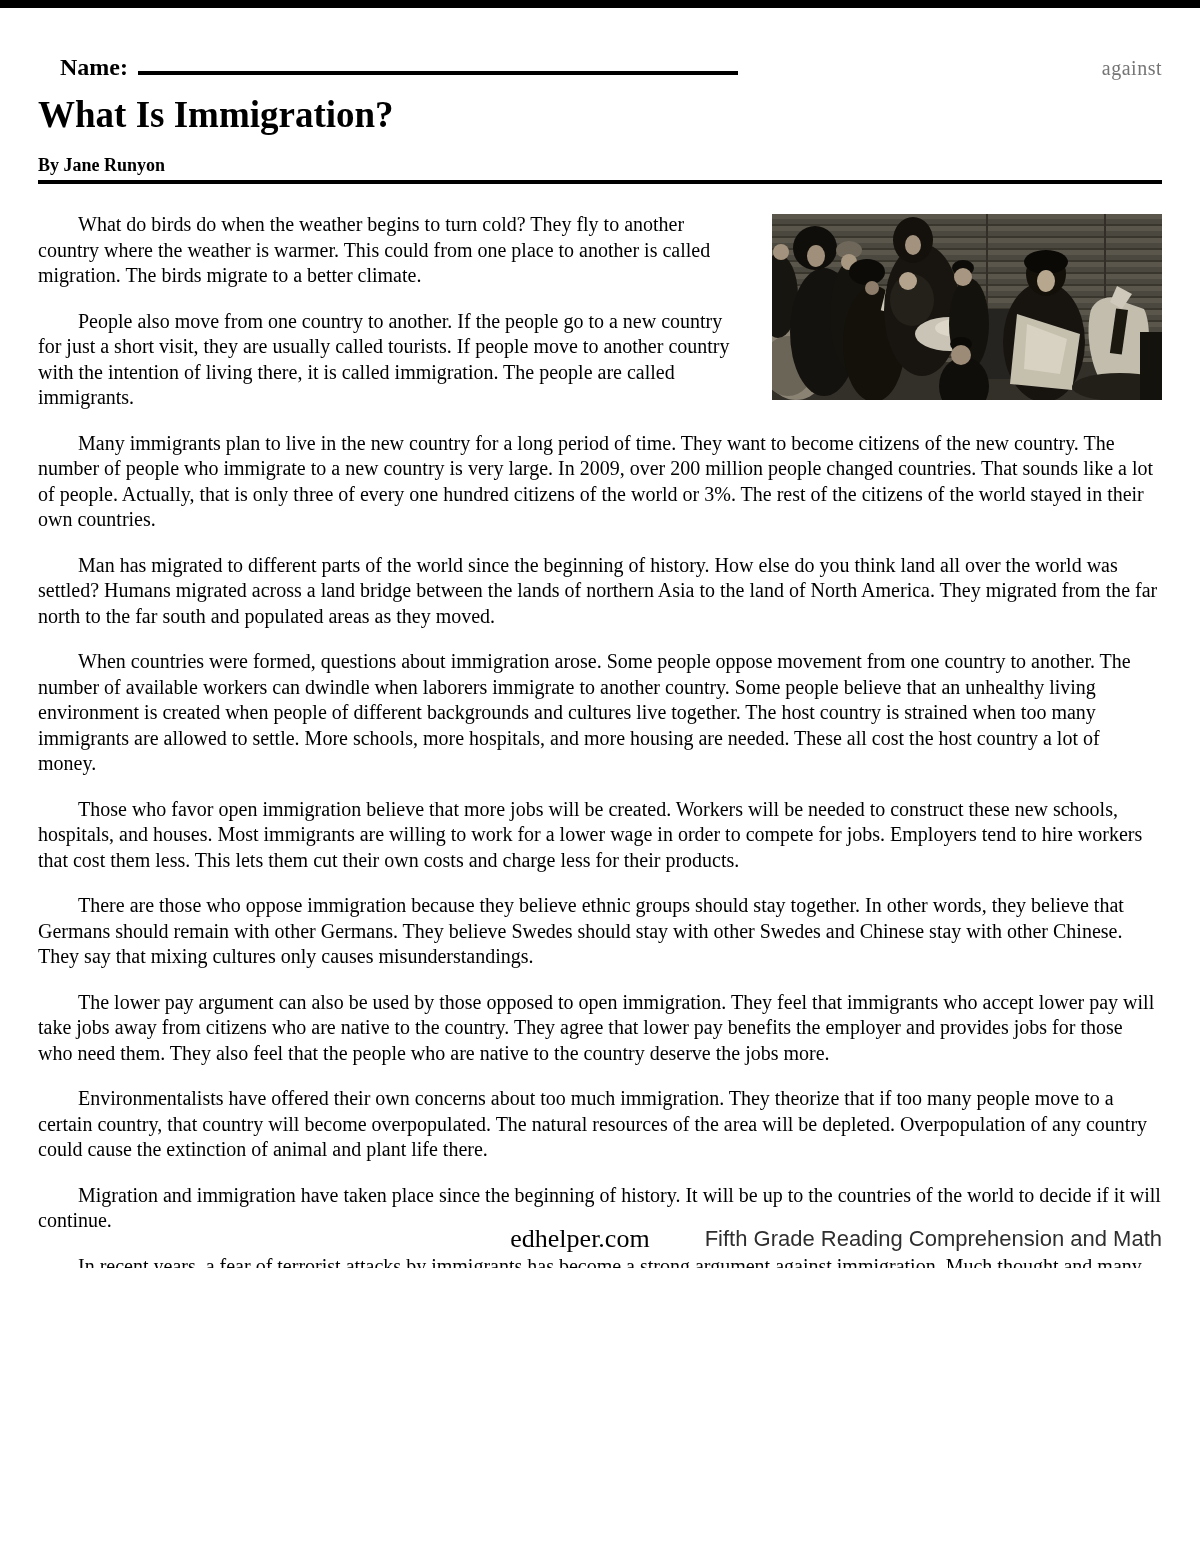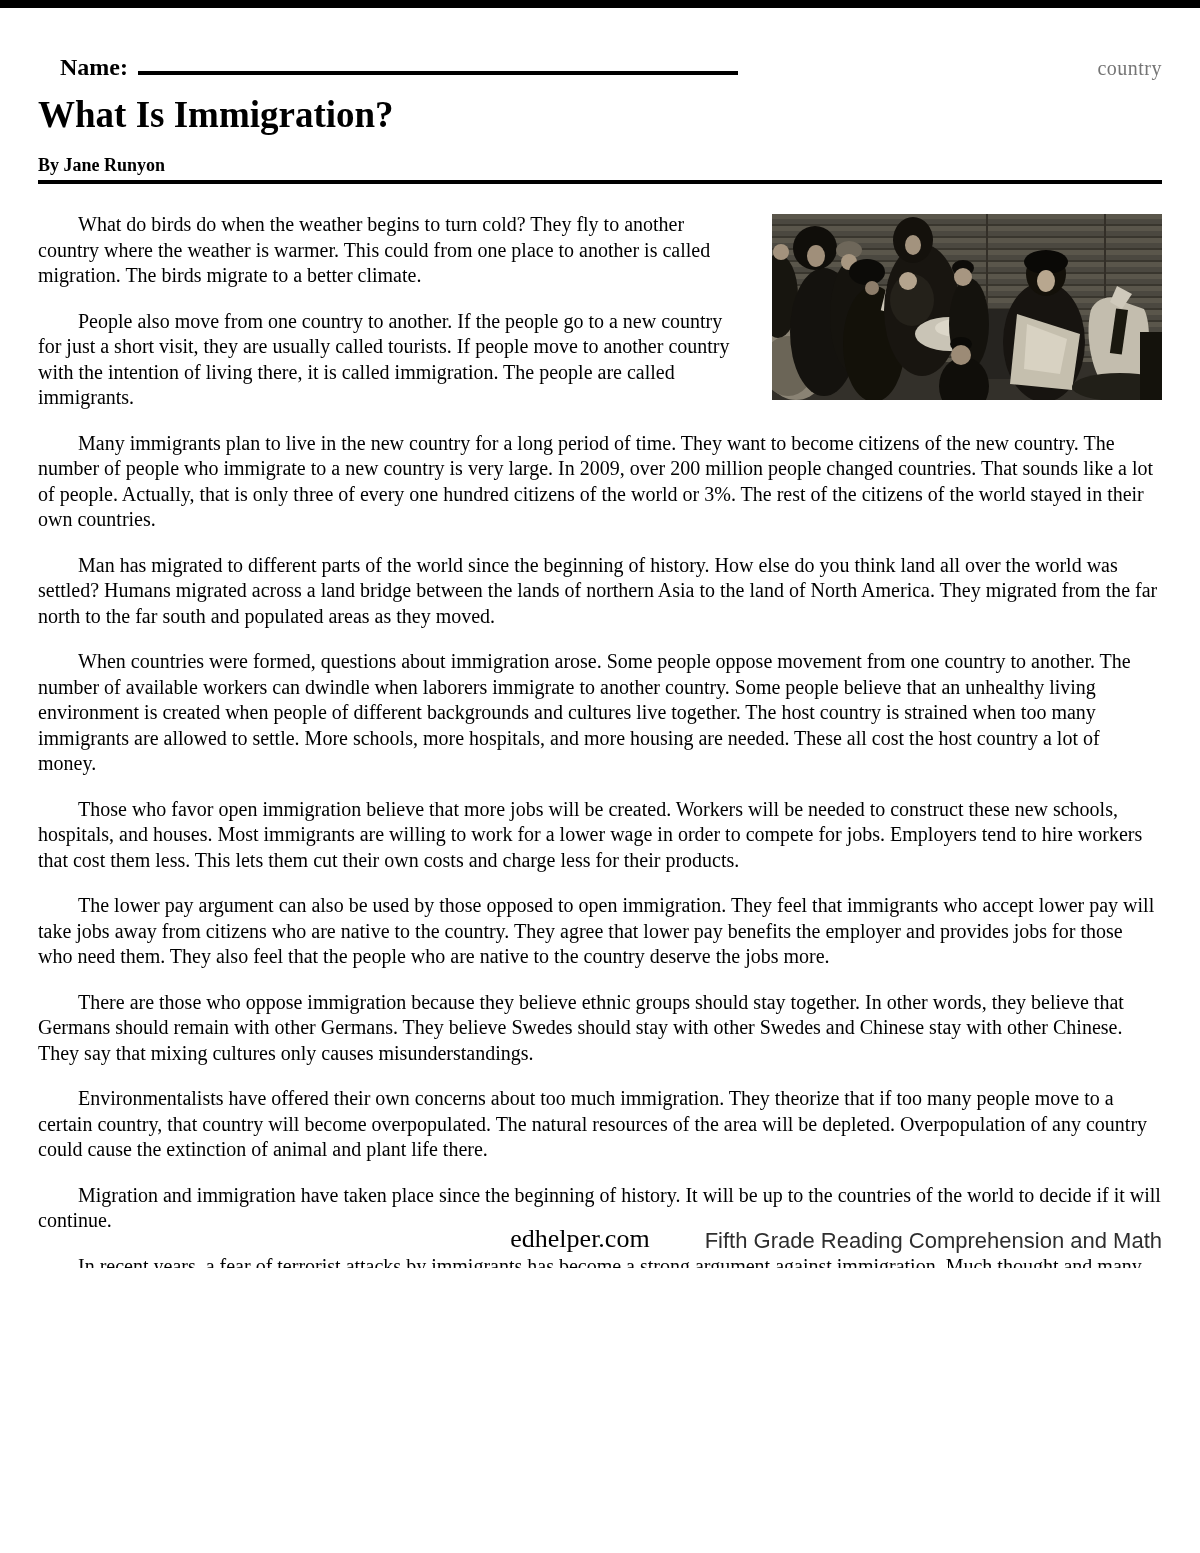--- a/index.html
+++ b/index.html
@@ -84,21 +84,21 @@
   }
   figure.photo svg { display: block; width: 100%; height: 100%; }
 
   footer {
     position: absolute;
     bottom: 14px;
     left: 38px;
     right: 38px;
     display: flex;
     justify-content: flex-end;
-    align-items: flex-end;
+    align-items: center;
     column-gap: 55px;
   }
   .footer-site {
     font-family: "Liberation Serif", serif;
     font-size: 26px;
     color: #000;
   }
   .footer-tagline {
     font-family: "Liberation Sans", sans-serif;
     font-size: 22px;
@@ -110,21 +110,21 @@
 <body>
 
 <div class="page">
 
   <div class="top-edge"></div>
 
   <header>
     <div class="name-row">
       <span class="name-label">Name:</span>
       <span class="name-line"></span>
-      <span class="brand">country</span>
+      <span class="brand">against</span>
     </div>
     <h1 class="title">What Is Immigration?</h1>
     <div class="byline">By Jane Runyon</div>
     <div class="rule"></div>
   </header>
 
   <article>
 
     <figure class="photo">
       <svg viewBox="0 0 390 186" preserveAspectRatio="none">
@@ -194,22 +194,22 @@
         <rect x="368" y="118" width="22" height="68" fill="#14120c"></rect>
       </svg>
     </figure>
 
     <p>What do birds do when the weather begins to turn cold? They fly to another country where the weather is warmer. This could from one place to another is called migration. The birds migrate to a better climate.</p>
     <p>People also move from one country to another. If the people go to a new country for just a short visit, they are usually called tourists. If people move to another country with the intention of living there, it is called immigration. The people are called immigrants.</p>
     <p>Many immigrants plan to live in the new country for a long period of time. They want to become citizens of the new country. The number of people who immigrate to a new country is very large. In 2009, over 200 million people changed countries. That sounds like a lot of people. Actually, that is only three of every one hundred citizens of the world or 3%. The rest of the citizens of the world stayed in their own countries.</p>
     <p>Man has migrated to different parts of the world since the beginning of history. How else do you think land all over the world was settled? Humans migrated across a land bridge between the lands of northern Asia to the land of North America. They migrated from the far north to the far south and populated areas as they moved.</p>
     <p>When countries were formed, questions about immigration arose. Some people oppose movement from one country to another. The number of available workers can dwindle when laborers immigrate to another country. Some people believe that an unhealthy living environment is created when people of different backgrounds and cultures live together. The host country is strained when too many immigrants are allowed to settle. More schools, more hospitals, and more housing are needed. These all cost the host country a lot of money.</p>
     <p>Those who favor open immigration believe that more jobs will be created. Workers will be needed to construct these new schools, hospitals, and houses. Most immigrants are willing to work for a lower wage in order to compete for jobs. Employers tend to hire workers that cost them less. This lets them cut their own costs and charge less for their products.</p>
+    <p>There are those who oppose immigration because they believe ethnic groups should stay together. In other words, they believe that Germans should remain with other Germans. They believe Swedes should stay with other Swedes and Chinese stay with other Chinese. They say that mixing cultures only causes misunderstandings.</p>
     <p>The lower pay argument can also be used by those opposed to open immigration. They feel that immigrants who accept lower pay will take jobs away from citizens who are native to the country. They agree that lower pay benefits the employer and provides jobs for those who need them. They also feel that the people who are native to the country deserve the jobs more.</p>
-    <p>There are those who oppose immigration because they believe ethnic groups should stay together. In other words, they believe that Germans should remain with other Germans. They believe Swedes should stay with other Swedes and Chinese stay with other Chinese. They say that mixing cultures only causes misunderstandings.</p>
     <p>Environmentalists have offered their own concerns about too much immigration. They theorize that if too many people move to a certain country, that country will become overpopulated. The natural resources of the area will be depleted. Overpopulation of any country could cause the extinction of animal and plant life there.</p>
     <p>Migration and immigration have taken place since the beginning of history. It will be up to the countries of the world to decide if it will continue.</p>
     <p>In recent years, a fear of terrorist attacks by immigrants has become a strong argument against immigration. Much thought and many arguments have been put to words when discussing immigration.</p>
 
   </article>
 
   <footer>
     <span class="footer-site">edhelper.com</span>
     <span class="footer-tagline">Fifth Grade Reading Comprehension and Math</span>
   </footer>

